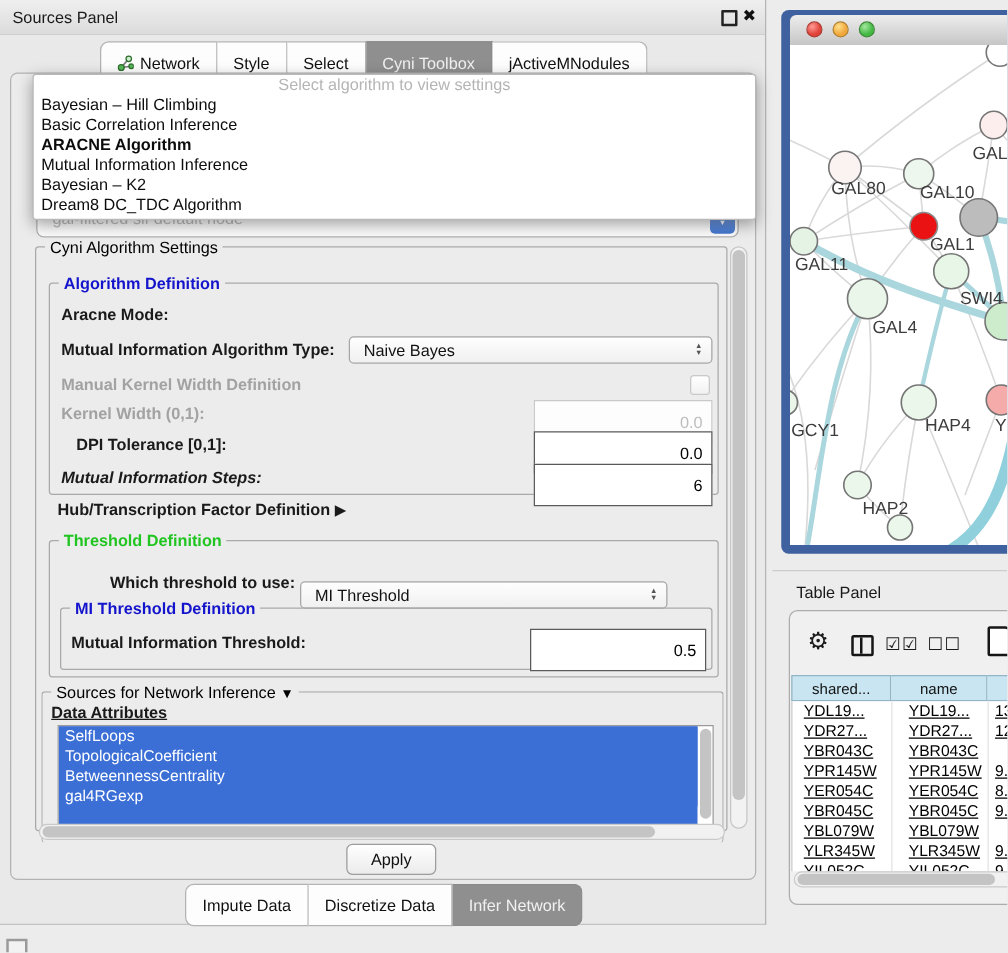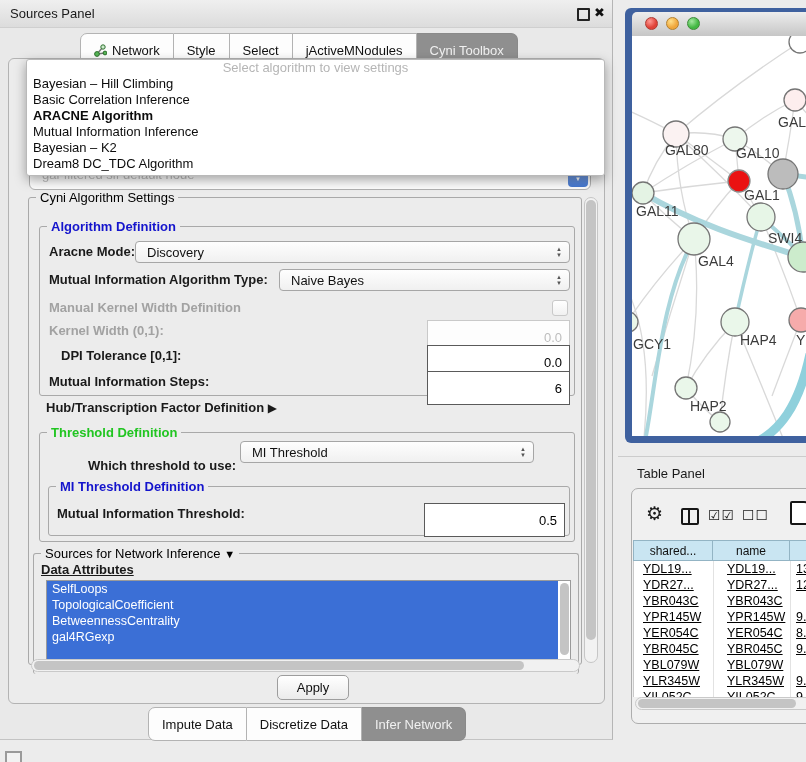--- a/index.html
+++ b/index.html
@@ -128,25 +128,25 @@
           <circle cx="11" cy="9" r="1.9" fill="#57b757" stroke="#2d6e2d"></circle>
         </svg>
         <span>Network</span>
       </div>
       <div class="tab">
           <span>Style</span>
         </div>
       <div class="tab">
           <span>Select</span>
         </div>
-      <div class="tab">
-          <span>jActiveMNodules</span>
-        </div>
       <div class="tab selected">
           <span>Cyni Toolbox</span>
+        </div>
+      <div class="tab">
+          <span>jActiveMNodules</span>
         </div>
     </div>
 
     <div id="main-panel" class="abs">
 
       <div id="network-combo" class="abs">
         <span class="nc-text">gal-filtered sif default node</span>
         <span class="cap">
             <span>▲</span>
             <span>▼</span>
@@ -163,60 +163,53 @@
         <div class="popup-row">Dream8 DC_TDC Algorithm</div>
       </div>
 
       <div class="group" style="left:19px;top:138px;width:552px;height:466px;">
         <span class="gtitle">Cyni Algorithm Settings</span>
 
         <div class="group" style="left:10px;top:28px;width:534px;height:168px;">
           <span class="gtitle blue">Algorithm Definition</span>
 
           <span class="lbl" style="left:9px;top:17px;">Aracne Mode:</span>
-          <div class="combo" style="left:95px;top:14px;width:435px;">
-            <span class="ctext">Discovery</span>
-            <span class="arrows">
-                <span>▲</span>
-                <span>▼</span>
-              </span>
-          </div>
 
           <span class="lbl" style="left:9px;top:45px;">Mutual Information Algorithm Type:</span>
           <div class="combo" style="left:239px;top:42px;width:291px;">
             <span class="ctext">Naive Bayes</span>
             <span class="arrows">
                 <span>▲</span>
                 <span>▼</span>
               </span>
           </div>
 
           <span class="lbl disabled" style="left:9px;top:73px;">Manual Kernel Width Definition</span>
           <div class="checkbox" style="left:512px;top:73px;"></div>
 
           <span class="lbl disabled" style="left:9px;top:96px;">Kernel Width (0,1):</span>
           <input class="field disabled" style="left: 387px; top: 93px; width: 143px;" readonly="" value="0.0">
 
           <span class="lbl" style="left:9px;top:121px;padding-left:12px;">DPI Tolerance [0,1]:</span>
           <input class="field" style="left: 387px; top: 118px; width: 143px;" value="0.0">
 
-          <span class="lbl" style="left:9px;top:147px;">Mutual Information Steps:</span>
+          <span class="lbl" style="left:9px;top:147px;font-style:italic;">Mutual Information Steps:</span>
           <input class="field" style="left: 387px; top: 144px; width: 143px;" value="6">
         </div>
 
         <div class="abs" style="left:17px;top:202px;font-size:13px;font-weight:bold;color:#1a1a1a;">
           <span>Hub/Transcription Factor Definition</span>
           <span style="font-weight:normal;font-size:12px;"> ▶</span>
         </div>
 
         <div class="group" style="left:10px;top:234px;width:534px;height:108px;">
           <span class="gtitle green">Threshold Definition</span>
 
           <span class="lbl" style="left:48px;top:25px;">Which threshold to use:</span>
-          <div class="combo" style="left:200px;top:8px;width:294px;padding-left:20px;">
+          <div class="combo" style="left:200px;top:32px;width:294px;padding-left:20px;">
             <span class="ctext">MI Threshold</span>
             <span class="arrows">
                 <span>▲</span>
                 <span>▼</span>
               </span>
           </div>
 
           <div class="group" style="left:8px;top:53px;width:520px;height:48px;">
             <span class="gtitle blue" style="background:#ececec;">MI Threshold Definition</span>
             <span class="lbl" style="left:8px;top:19px;">Mutual Information Threshold:</span>

